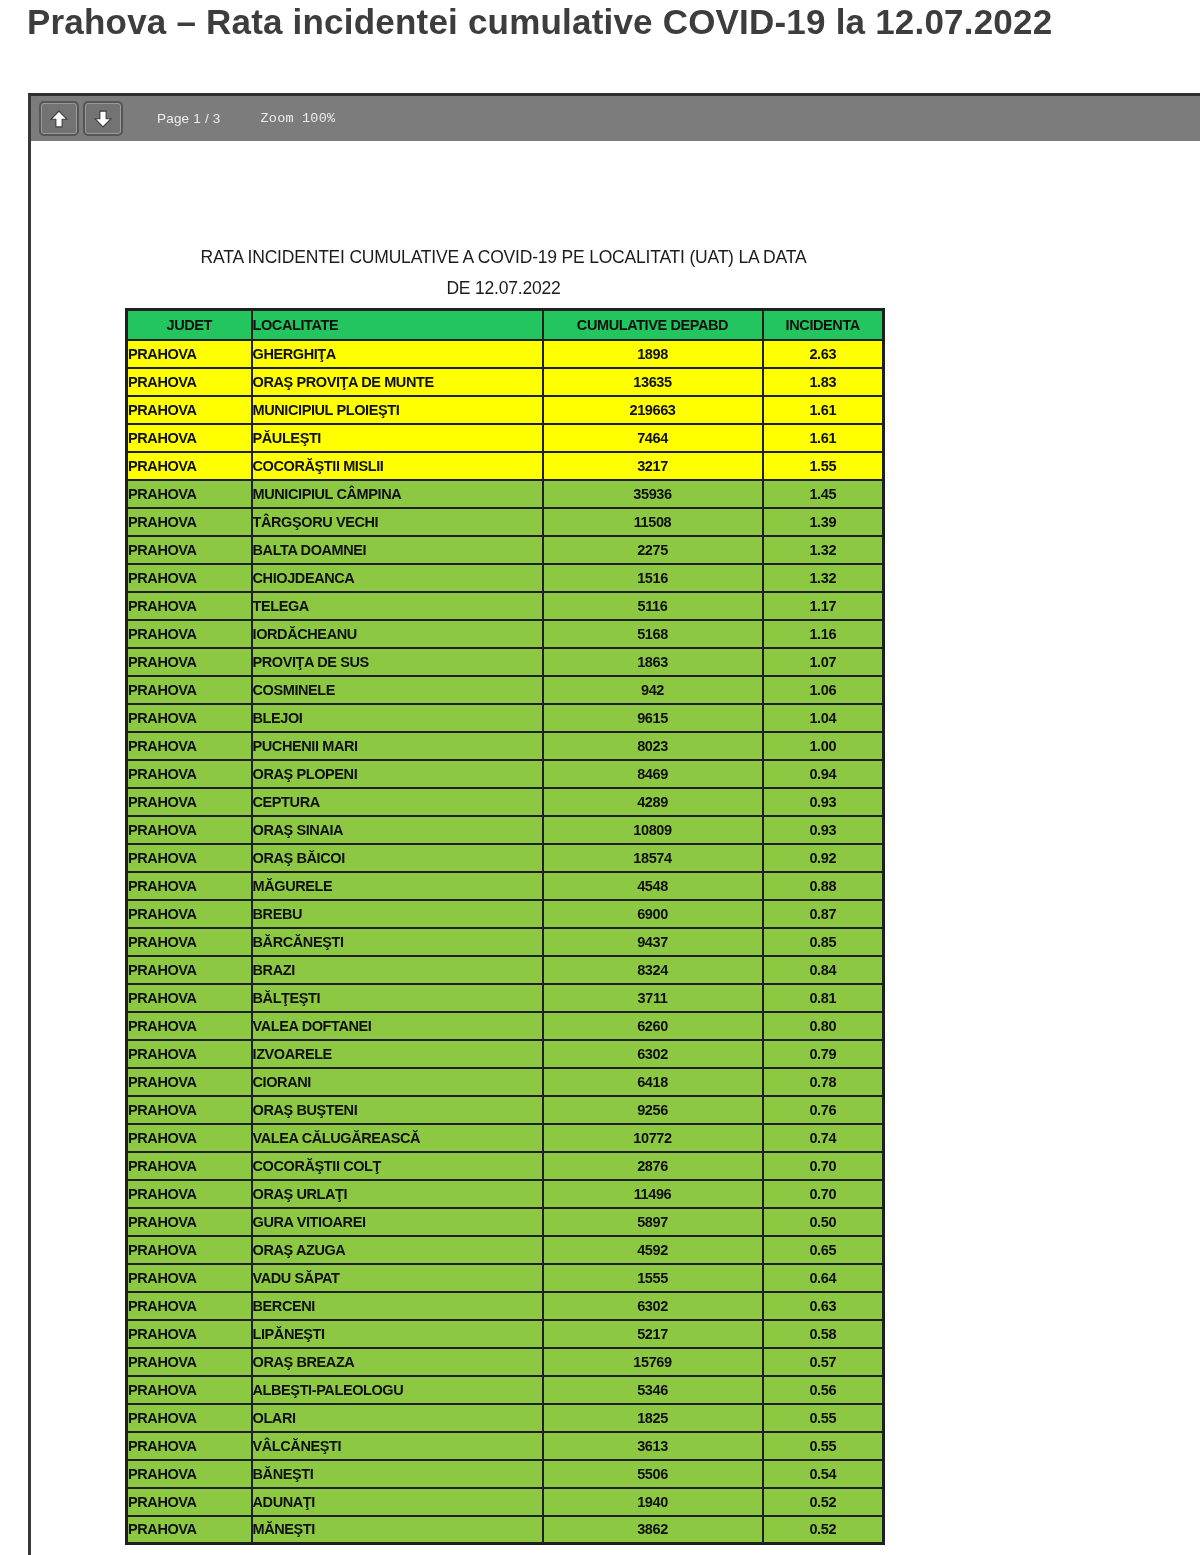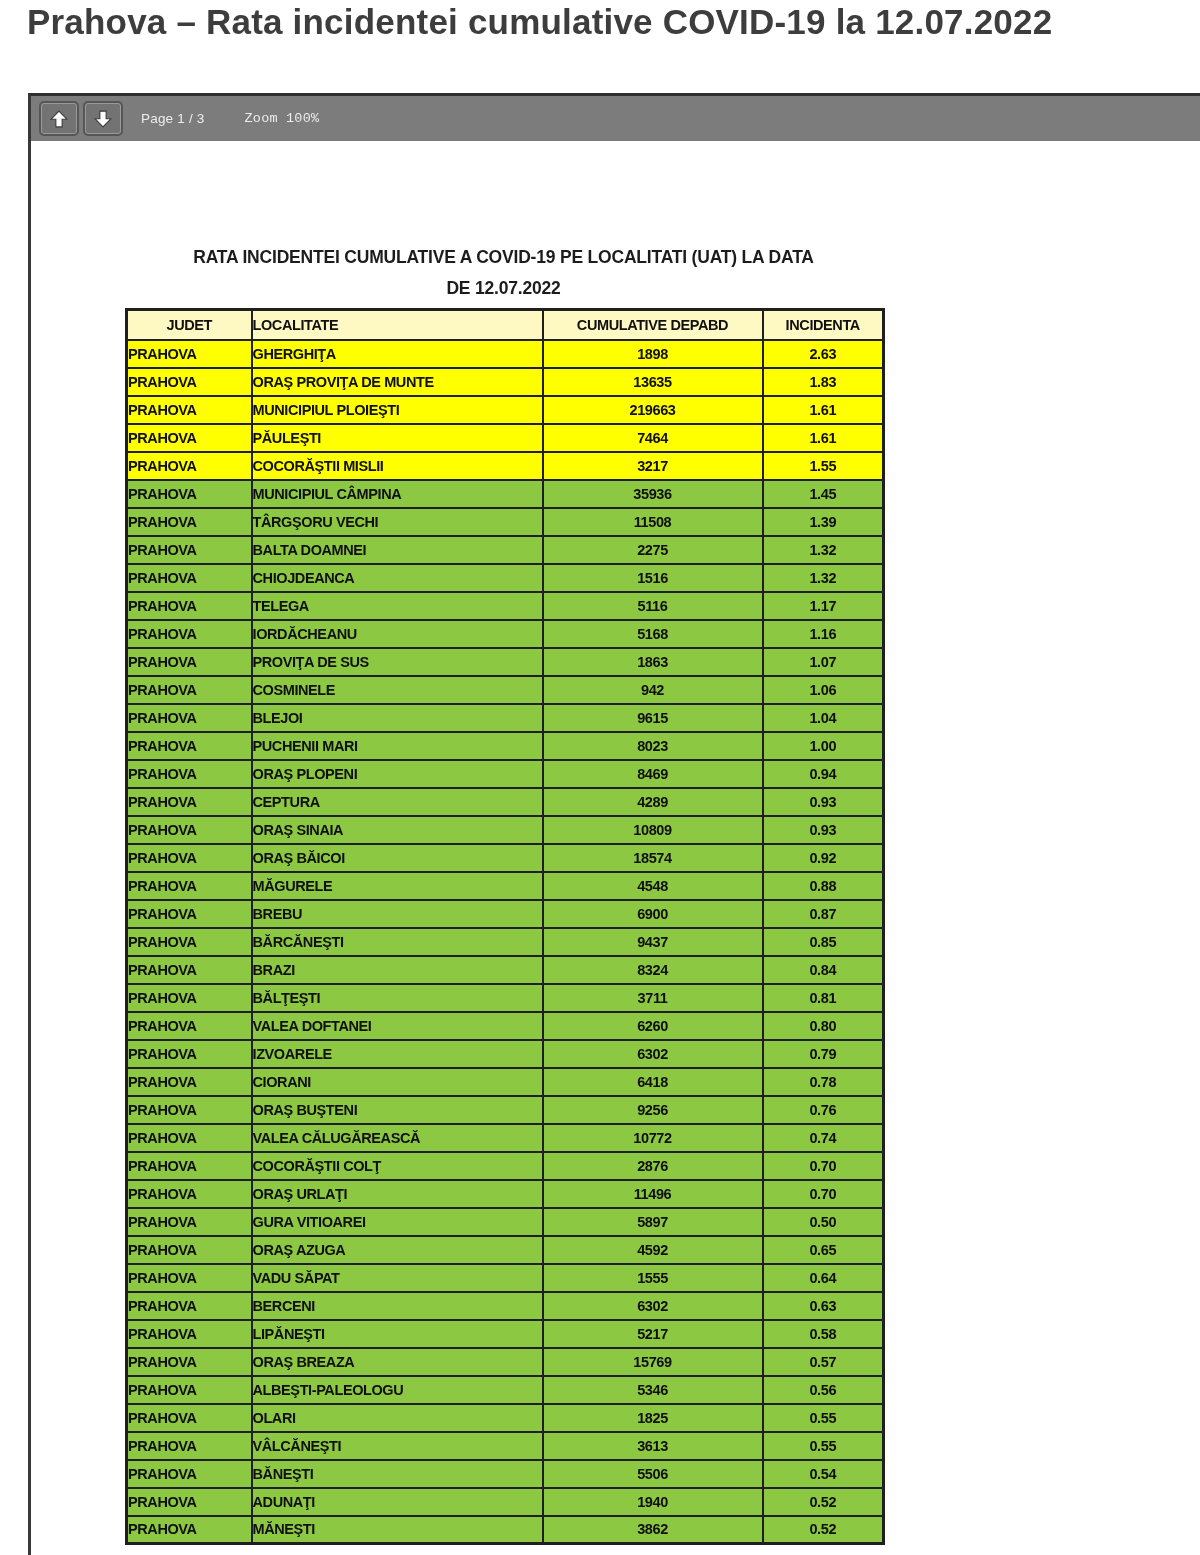--- a/index.html
+++ b/index.html
@@ -53,37 +53,37 @@
     display: flex; align-items: center; justify-content: center;
     cursor: pointer;
     padding: 0;
   }
   .nav-btn svg { display: block; }
   .tb-label {
     color: #ececec;
     font-size: 13.5px;
     letter-spacing: 0.2px;
   }
-  .tb-label.page { margin-left: 14px; text-align: right; }
+  .tb-label.page { margin-left: 30px; text-align: right; }
   .tb-label.zoom { margin-left: 40px; font-family: Liberation Mono, monospace; }
 
   .content {
     flex: 1;
     position: relative;
     background: #ffffff;
   }
 
   
   .doc-heading {
     position: absolute;
     left: 94px; top: 101px;
     width: 757px;
     text-align: center;
     font-size: 17.5px;
-    font-weight: 700;
+    font-weight: 400;
     line-height: 31px;
     color: #1c1c1c;
     letter-spacing: -0.2px;
   }
 
   
   table.incidence {
     position: absolute;
     left: 94px; top: 167px;
     width: 757px;
@@ -95,21 +95,21 @@
     border: 2px solid #1f1f1f;
     font-family: "Liberation Sans", sans-serif;
     font-size: 14.5px;
     font-weight: 700;
     letter-spacing: -0.4px;
     color: #101010;
     padding: 0;
     white-space: nowrap;
     overflow: hidden;
   }
-  table.incidence thead th { height: 30px; background: #fef9c3; }
+  table.incidence thead th { height: 30px; background: #22c55e; }
   table.incidence tbody td { height: 28px; }
 
   .c-judet { width: 125px; }
   .c-loc   { width: 291px; margin-left: 16px; }
   .c-pop   { width: 220px; }
   .c-inc   { width: 121px; }
 
   th.c-judet { text-align: center; }
   td.c-judet { text-align: left; padding-left: 5px; }
   th.c-loc, td.c-loc { text-align: left; padding-left: 4px; }

